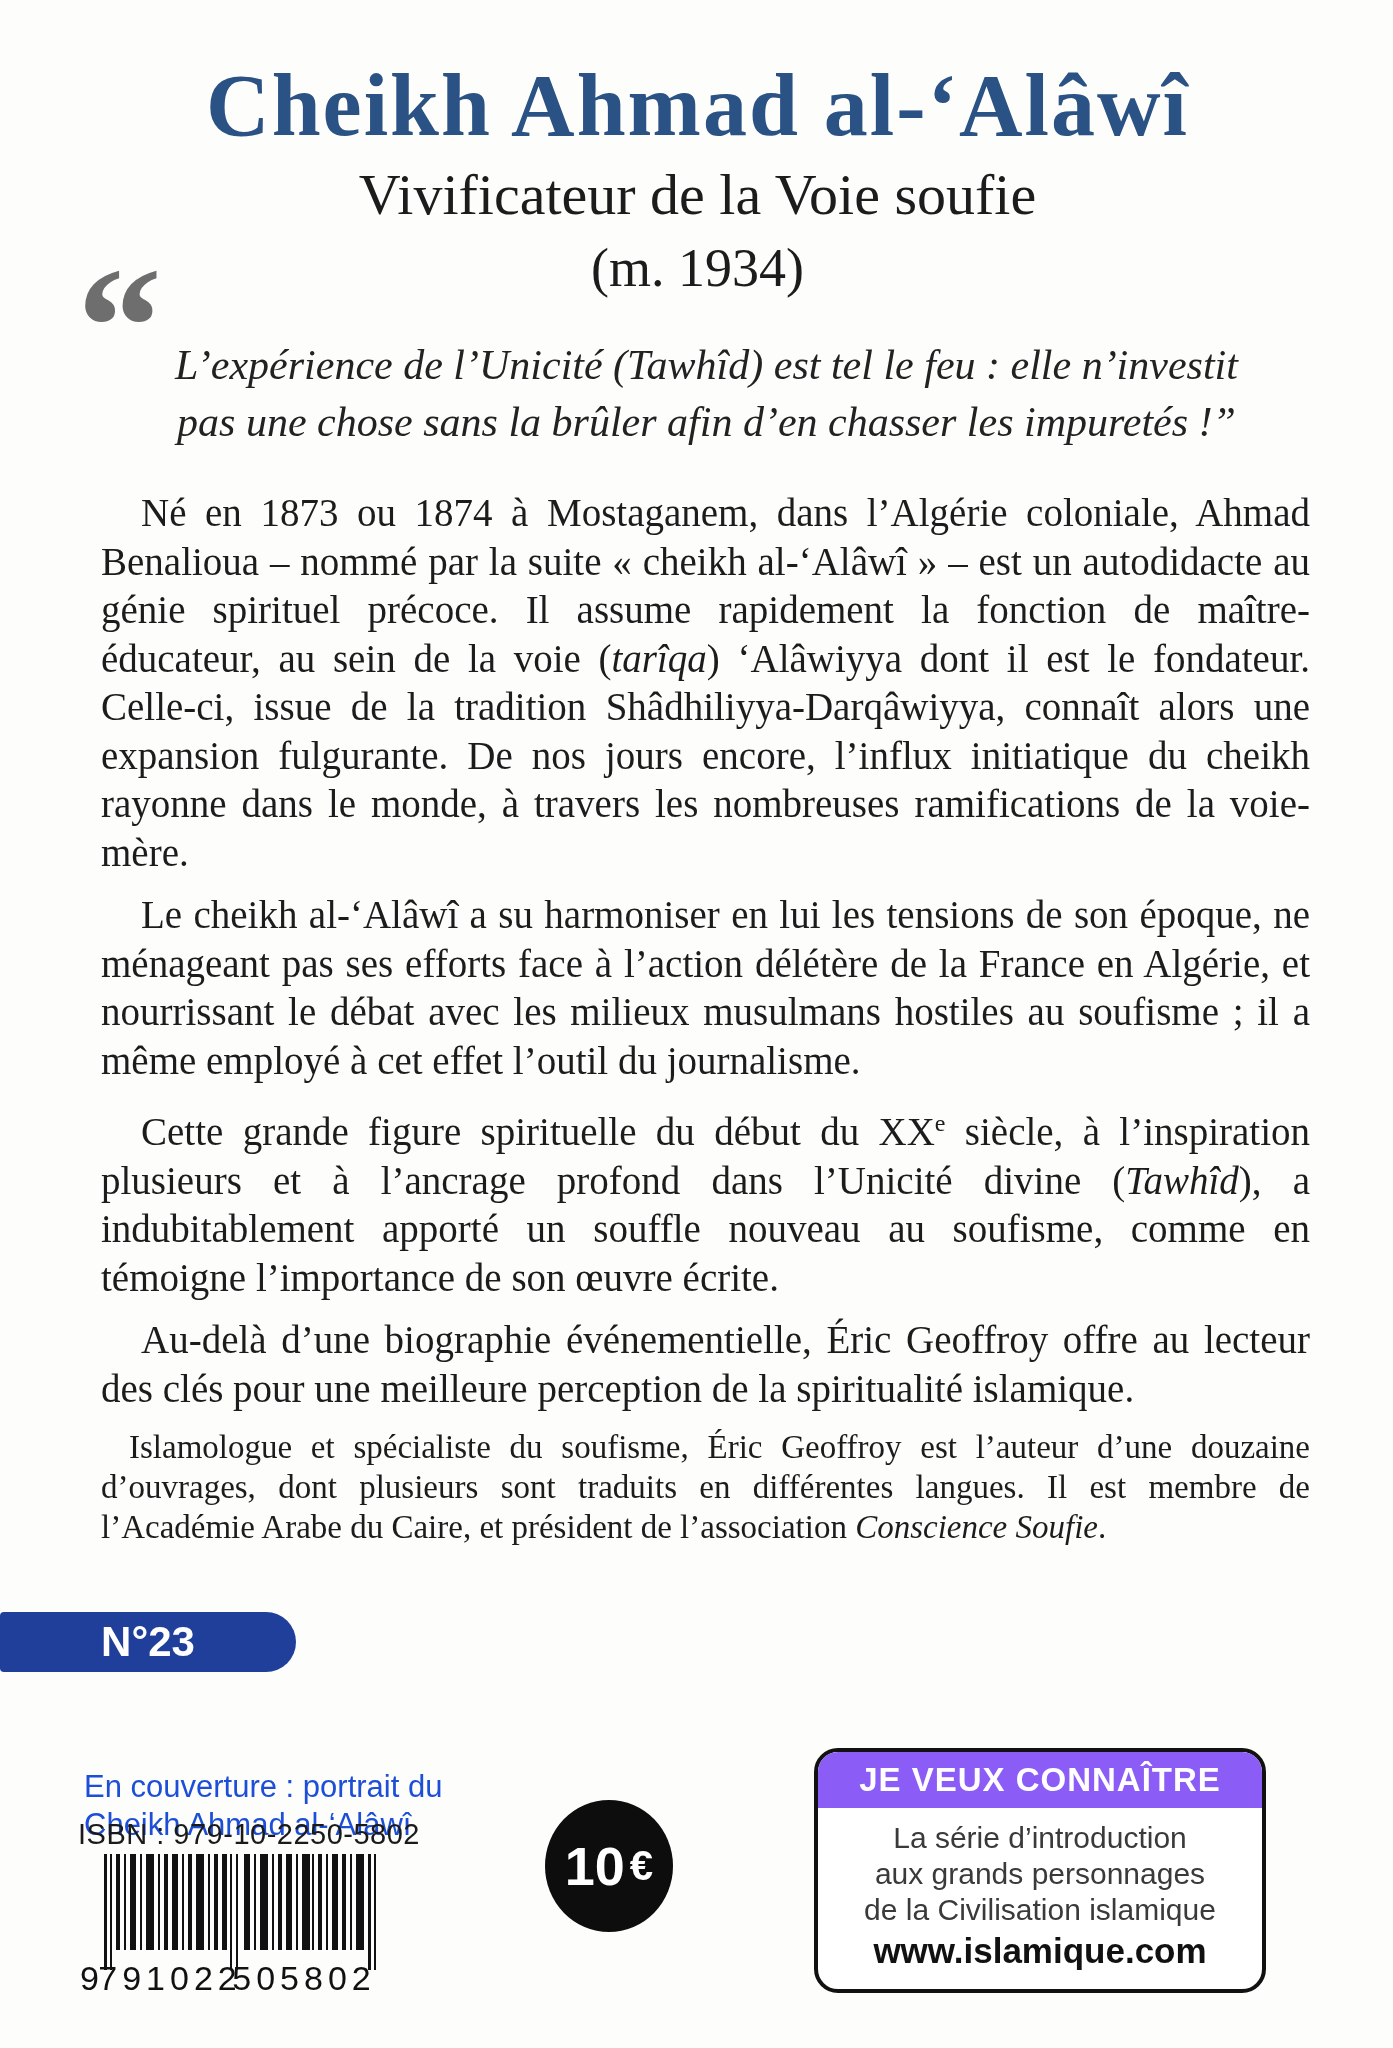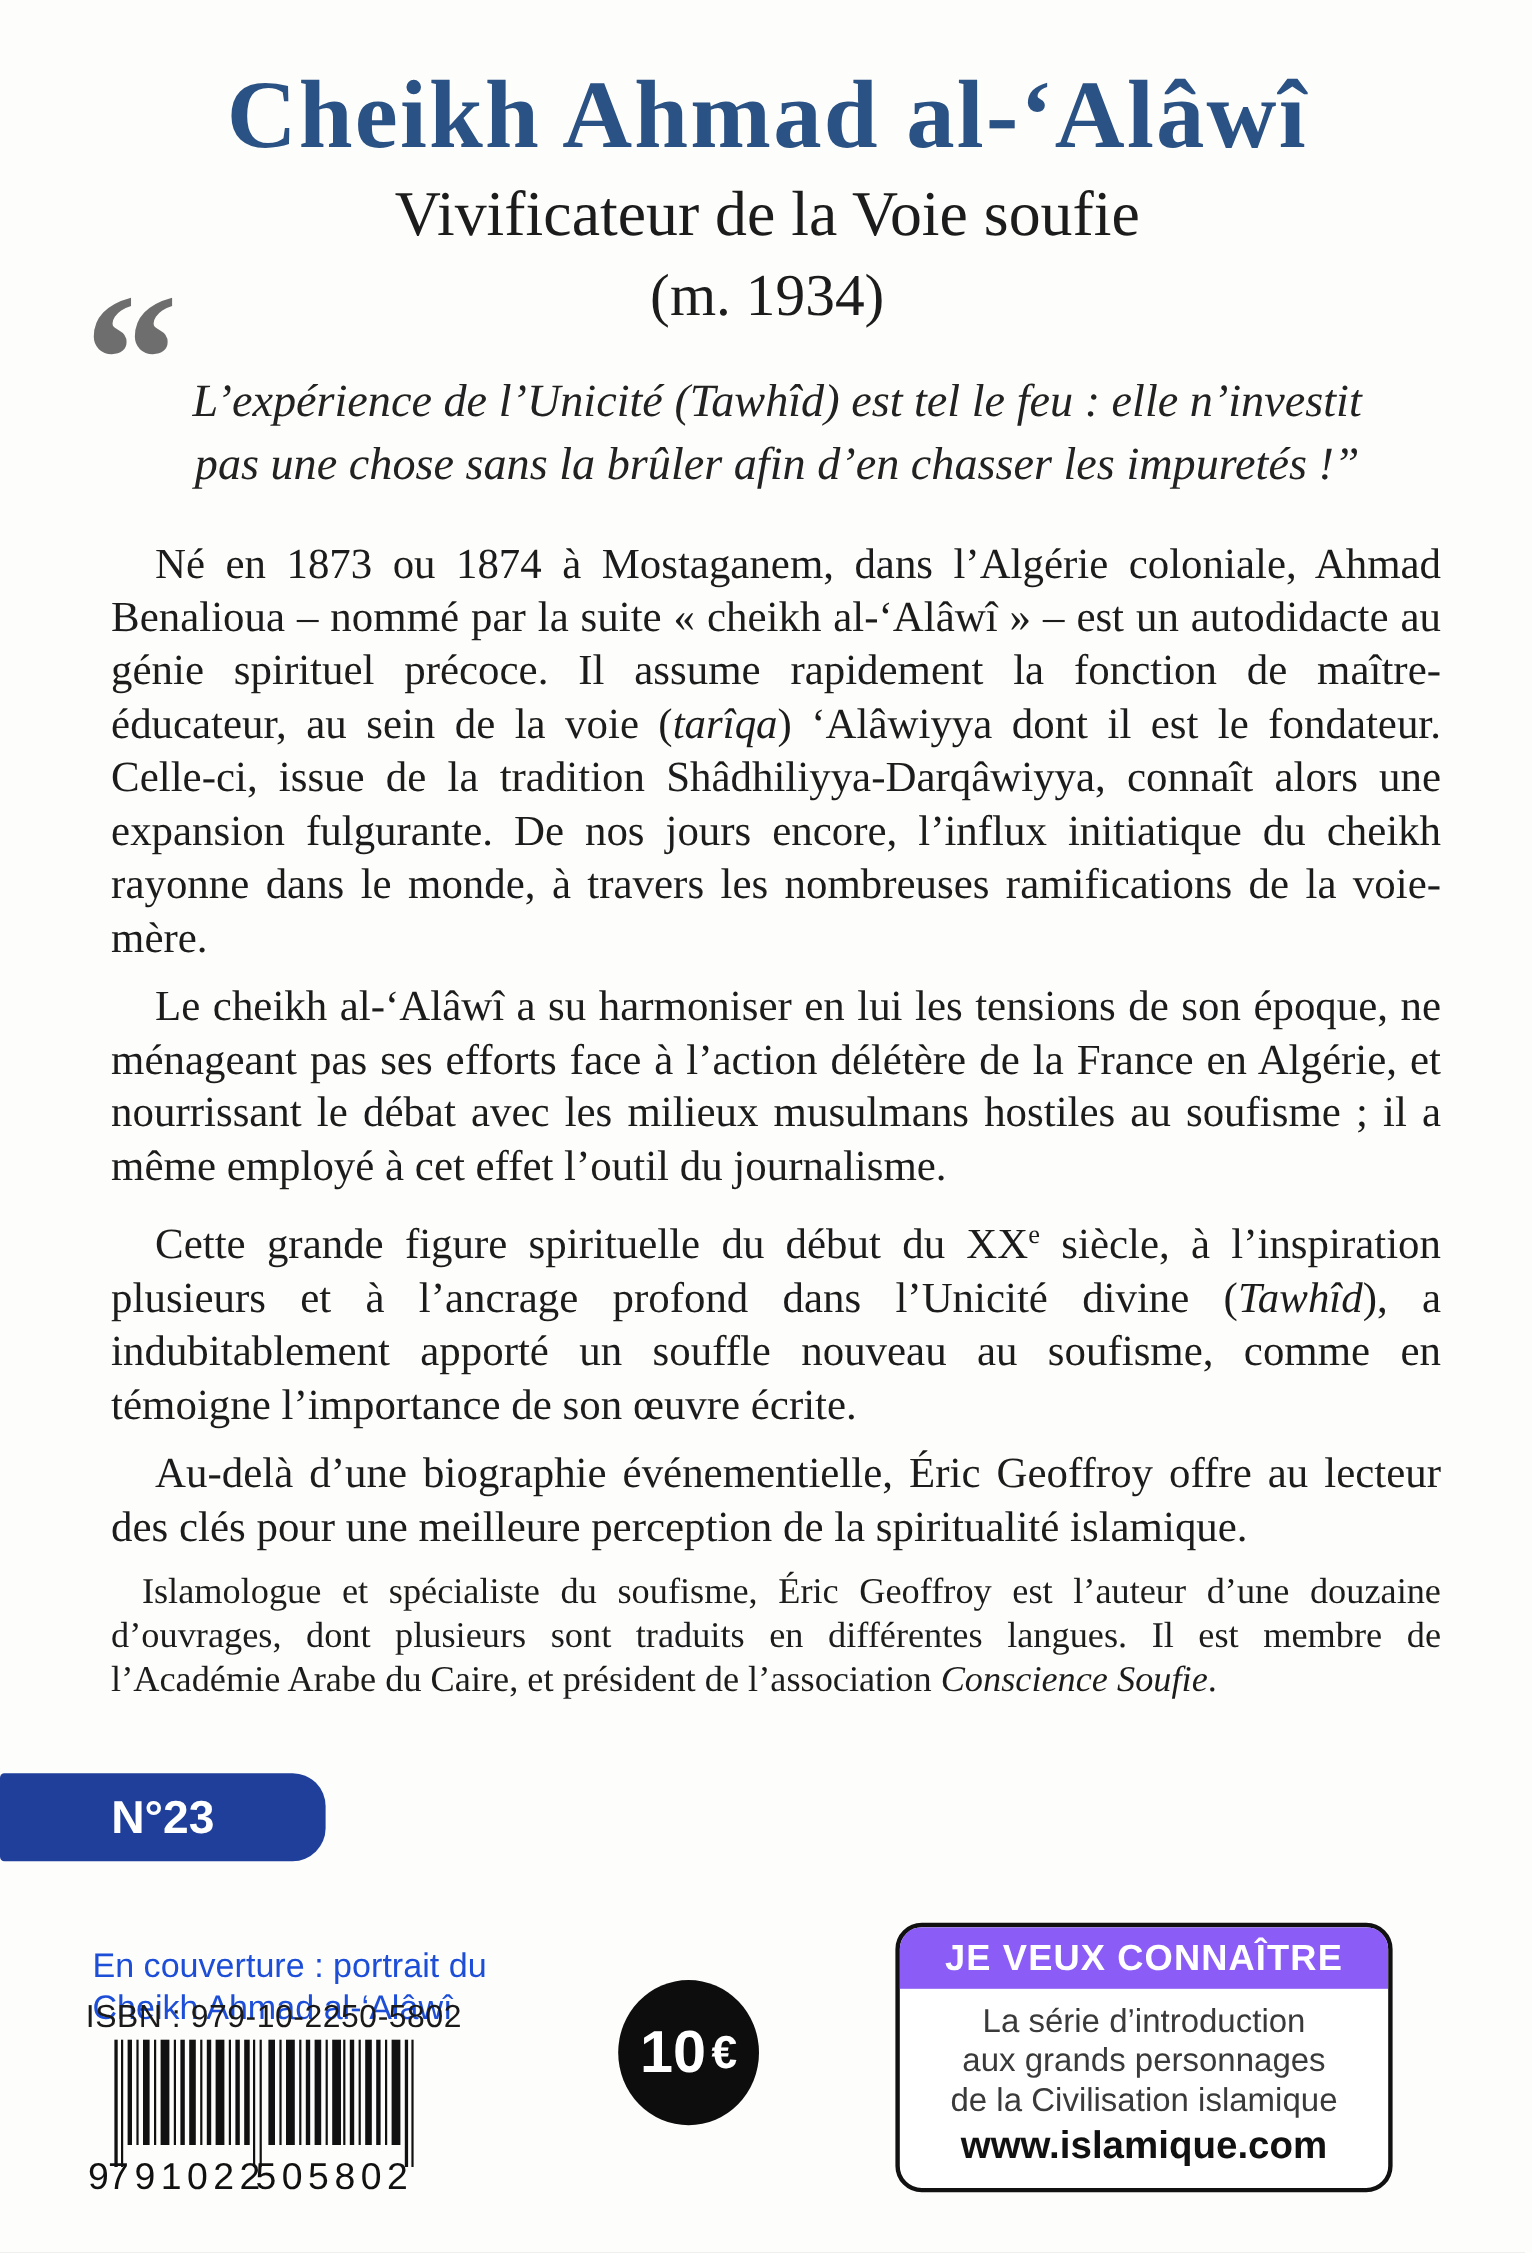--- a/index.html
+++ b/index.html
@@ -38,21 +38,21 @@
   }
   .para sup{font-size:24px;}
   .bio{
     margin:12px 0 0 0;
     font-size:33px;line-height:40px;
     text-align:justify;text-indent:28px;
   }
   
   .badge{
     position:absolute;left:0;top:1612px;
-    width:296px;height:80px;
+    width:296px;height:60px;
     background:#1f3f9a;
     border-radius:4px 30px 30px 4px;
     display:flex;align-items:center;justify-content:center;
     font-family:"Liberation Sans","DejaVu Sans",sans-serif;
     font-weight:bold;font-size:42px;color:#ffffff;
   }
   .cover-note{
     position:absolute;left:84px;top:1768px;
     font-family:"Liberation Sans","DejaVu Sans",sans-serif;
     font-size:31px;line-height:38px;color:#1d4ed8;
@@ -61,21 +61,21 @@
     position:absolute;left:78px;top:1818px;
     font-family:"Liberation Sans","DejaVu Sans",sans-serif;
     font-size:29px;color:#1a1a1a;letter-spacing:.5px;
   }
   .barcode{position:absolute;left:80px;top:1854px;}
   .barcode svg text{
     font-family:"Liberation Sans","DejaVu Sans",sans-serif;
     font-size:34px;fill:#111;
   }
   .price{
-    position:absolute;left:562px;top:1800px;
+    position:absolute;left:545px;top:1800px;
     width:128px;height:132px;border-radius:50%;
     background:#0d0d0d;color:#fff;
     display:flex;align-items:center;justify-content:center;
     font-family:"Liberation Sans","DejaVu Sans",sans-serif;
     font-weight:bold;
   }
   .price .amt{font-size:54px;}
   .price .cur{font-size:42px;margin-left:5px;}
   .series-box{
     position:absolute;left:814px;top:1748px;

